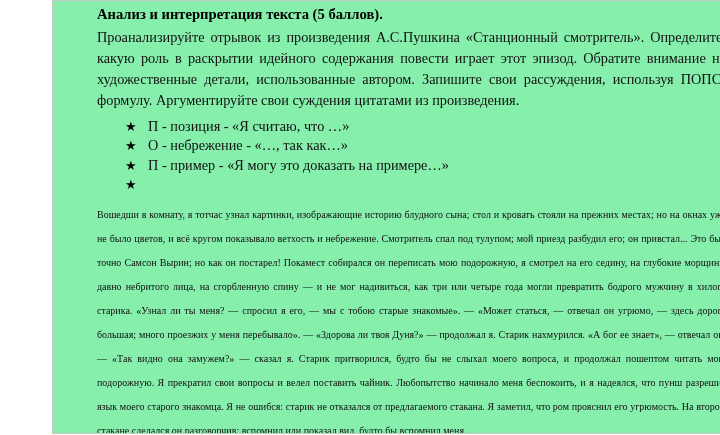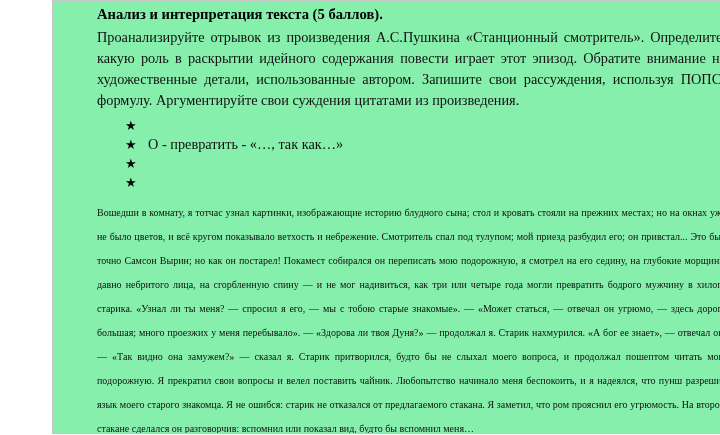--- a/index.html
+++ b/index.html
@@ -73,27 +73,29 @@
   <div class="content">
 
     <p class="heading">Анализ и интерпретация текста (5 баллов).</p>
 
 
     <p class="instructions">Проанализируйте отрывок из произведения А.С.Пушкина «Станционный смотритель». Определите, какую роль в раскрытии идейного содержания повести играет этот эпизод. Обратите внимание на художественные детали, использованные автором. Запишите свои рассуждения, используя ПОПС-формулу. Аргументируйте свои суждения цитатами из произведения.</p>
 
     <ul class="pops-list">
       <li>
         <span class="star">★</span>
+        <span>П - позиция - «Я считаю, что …»</span>
       </li>
       <li>
         <span class="star">★</span>
-        <span>О - превратить - «…, так как…»</span>
+        <span>О - небрежение - «…, так как…»</span>
       </li>
       <li>
         <span class="star">★</span>
+        <span>П - пример - «Я могу это доказать на примере…»</span>
       </li>
       <li>
         <span class="star">★</span>
       </li>
     </ul>
 
     <p class="excerpt">Вошедши в комнату, я тотчас узнал картинки, изображающие историю блудного сына; стол и кровать стояли на прежних местах; но на окнах уже не было цветов, и всё кругом показывало ветхость и небрежение. Смотритель спал под тулупом; мой приезд разбудил его; он привстал... Это был точно Самсон Вырин; но как он постарел! Покамест собирался он переписать мою подорожную, я смотрел на его седину, на глубокие морщины давно небритого лица, на сгорбленную спину — и не мог надивиться, как три или четыре года могли превратить бодрого мужчину в хилого старика. «Узнал ли ты меня? — спросил я его, — мы с тобою старые знакомые». — «Может статься, — отвечал он угрюмо, — здесь дорога большая; много проезжих у меня перебывало». — «Здорова ли твоя Дуня?» — продолжал я. Старик нахмурился. «А бог ее знает», — отвечал он. — «Так видно она замужем?» — сказал я. Старик притворился, будто бы не слыхал моего вопроса, и продолжал пошептом читать мою подорожную. Я прекратил свои вопросы и велел поставить чайник. Любопытство начинало меня беспокоить, и я надеялся, что пунш разрешит язык моего старого знакомца. Я не ошибся: старик не отказался от предлагаемого стакана. Я заметил, что ром прояснил его угрюмость. На втором стакане сделался он разговорчив: вспомнил или показал вид, будто бы вспомнил меня…</p>
 
   </div>
 </div>

